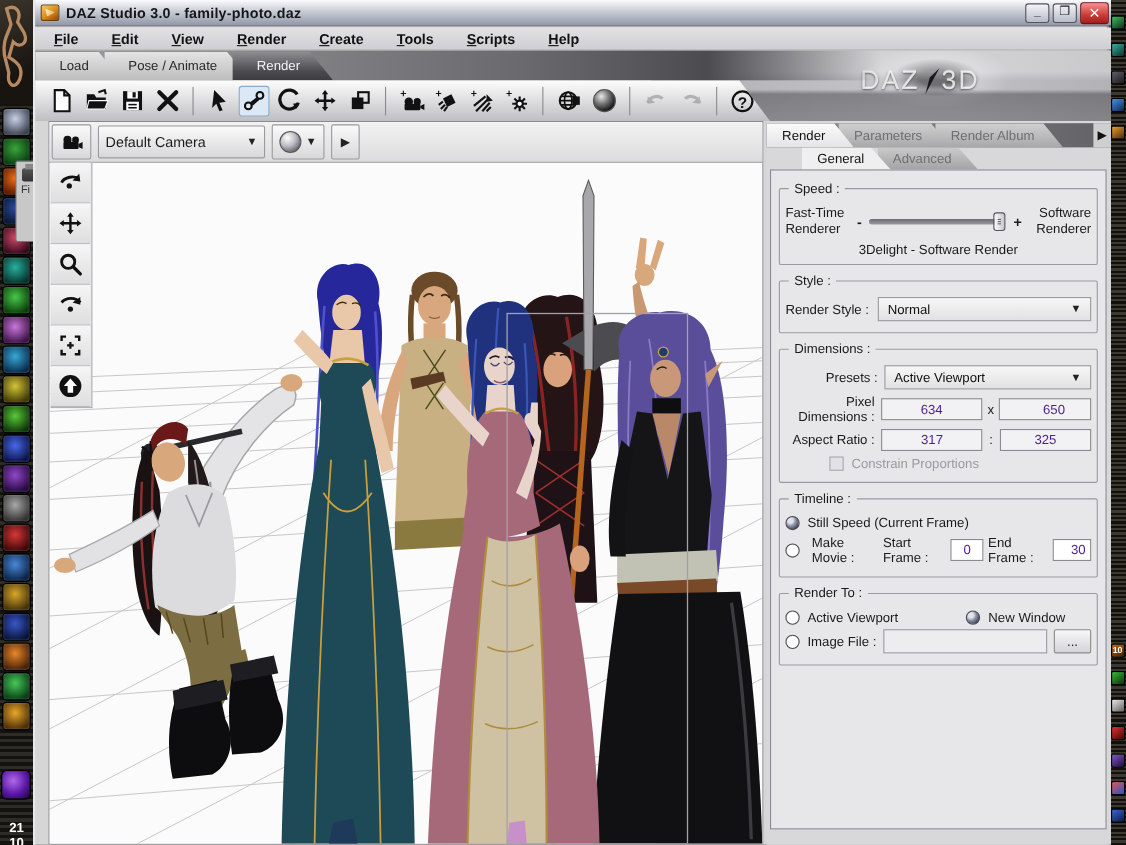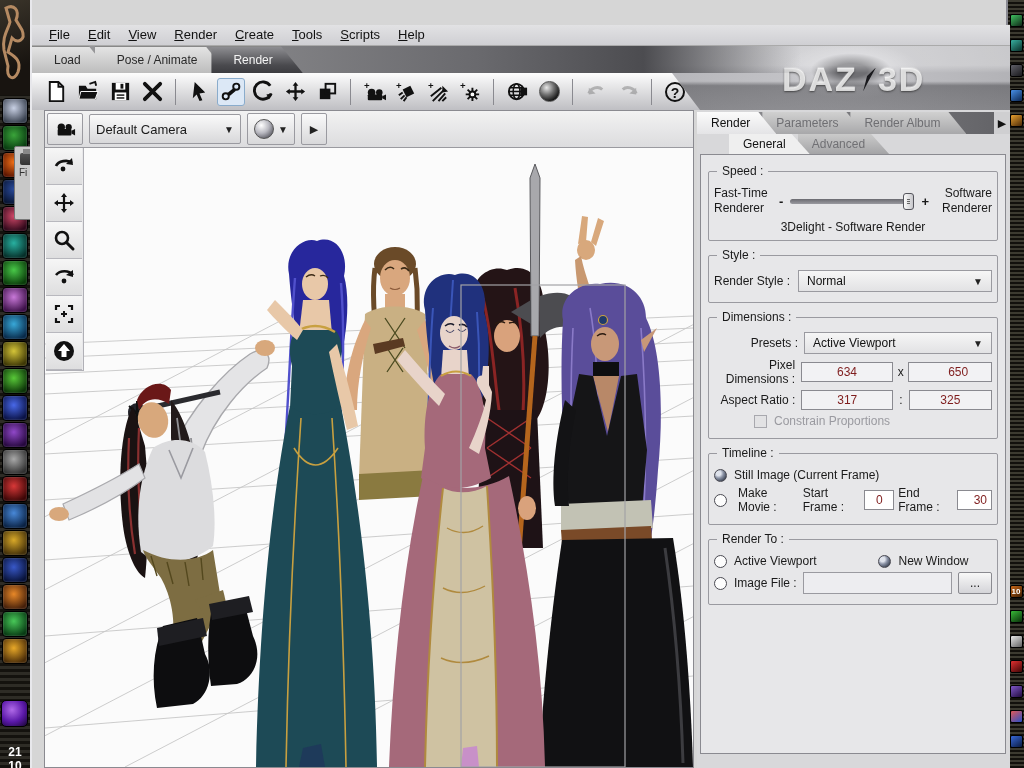--- a/index.html
+++ b/index.html
@@ -44,35 +44,35 @@
     background:linear-gradient(135deg,#fff6d8,#e8a838); clip-path:polygon(0 0,100% 45%,20% 100%); }
   #title-text { font-size:13px; font-weight:bold; color:#16161a; letter-spacing:.2px; }
   #winbtns { margin-left:auto; display:flex; align-items:center; gap:3px; padding-right:2px; }
   .wbtn { width:22px; height:18px; border:1px solid #55555e; border-radius:3px;
     background:linear-gradient(#f4f4f8,#b8bcc8); font-size:11px; line-height:15px;
     text-align:center; color:#222; font-weight:bold; }
   .wbtn.close { width:26px; height:20px; background:linear-gradient(#f49090,#cc3a34 60%,#a02020);
     color:#fff; font-size:13px; line-height:18px; border-color:#701010; }
 
   #menubar { position:absolute; left:0; top:25px; width:978px; height:21px;
-    background:linear-gradient(#e2e2e4,#cfcfd3); display:flex; align-items:flex-start;
-    padding-left:8px; gap:0; border-bottom:1px solid #aaa; }
+    background:linear-gradient(#e2e2e4,#cfcfd3); display:flex; align-items:center;
+    padding-left:8px; gap:12px; border-bottom:1px solid #aaa;font-weight:bold; }
   .menu-item { font-size:13px; color:#111; padding:2px 9px; }
   .menu-item u { text-decoration:underline; }
 
   
   #brand { position:absolute; left:560px; top:46px; width:418px; height:64px;
     background:
       linear-gradient(180deg, rgba(255,255,255,.30) 0 30%, rgba(255,255,255,0) 42%),
       linear-gradient(180deg, rgba(30,30,34,0) 0 55%, rgba(30,30,34,.38) 62%, rgba(30,30,34,.30) 100%),
       radial-gradient(ellipse 90px 38px at 62% 38%, #6f6f73 0 18%, #cdcdd1 45%, rgba(200,200,204,0) 75%),
       radial-gradient(ellipse 260px 120px at 55% 45%, #c6c6ca, #ababaf);
     overflow:hidden; }
   #brand-logo { position:absolute; left:190px; top:14px; display:flex; align-items:center;
-    font-size:34px; font-weight:bold; color:rgba(255,255,255,.78); letter-spacing:2px;
+    font-size:24px; font-weight:normal; color:rgba(255,255,255,.78); letter-spacing:2px;
     text-shadow:0 1px 2px rgba(40,40,40,.7), 0 -1px 1px rgba(255,255,255,.5); }
   #brand-swoosh { width:16px; height:24px; margin:0 2px;
     background:#1a1a1e; clip-path:polygon(20% 100%, 45% 35%, 100% 0, 55% 55%); }
 
   #tabrow { position:absolute; left:0; top:46px; width:986px; height:27px;
     background:linear-gradient(90deg,#9d9d9f 0,#6a6a6e 45%,#4c4c50 62%, rgba(70,70,74,0) 78%);
     display:flex; align-items:stretch; }
   .mtab { height:27px; display:flex; align-items:center; justify-content:center;
     font-size:12px; color:#2a2a2a; padding:0 30px 0 22px;
     background:linear-gradient(#e4e4e4,#bdbdbd);
@@ -150,21 +150,21 @@
   #slider .handle i { width:3px; height:1px; background:#666; }
   .pm { font-size:13px; font-weight:bold; color:#1a1a1a; padding:0 3px; }
   #engine { text-align:center; font-size:12px; color:#1a1a1a; margin-top:4px; }
 
   .combo { flex:1; height:22px; border:1px solid #9a9aa0; background:linear-gradient(#f6f6f6,#e2e2e4);
     display:flex; align-items:center; padding:0 8px; font-size:12px; color:#111; }
   .combo .chev { margin-left:auto; }
 
   .dimlbl { width:90px; text-align:right; padding-right:6px; }
   .vbox { width:95px; height:20px; border:1px solid #8a8a90; background:#f2f2f4;
-    text-align:center; font-size:12px; line-height:18px; color:#7f1d1d; }
+    text-align:center; font-size:12px; line-height:18px; color:#4c1d95; }
   .vbox.white { background:#fff; }
   .dsep { width:16px; text-align:center; }
 
   .radio { width:13px; height:13px; border:1px solid #4a4a52; border-radius:50%;
     background:#fdfdfd; margin-right:7px; flex:none; }
   .radio.sel { background:radial-gradient(circle at 32% 30%, #dfe3ec 0 22%, #8b93a6 45%, #3e4656 80%); }
   .chk { width:13px; height:13px; border:1px solid #a8a8ae; background:#e2e2e4; margin-right:7px; }
   .gray { color:#9a9aa0; }
   .browse-btn { width:34px; height:22px; border:1px solid #8a8a90; border-radius:2px;
     background:linear-gradient(#f8f8f8,#d4d4d8); font-size:12px; text-align:center; line-height:20px; color:#222; }
@@ -225,20 +225,29 @@
       <div class="ricon" style="background: linear-gradient(145deg, rgb(232, 232, 232), rgb(96, 96, 96));"></div>
       <div class="ricon" style="background: linear-gradient(145deg, rgb(224, 48, 48), rgb(64, 6, 6));"></div>
       <div class="ricon" style="background: linear-gradient(145deg, rgb(128, 88, 200), rgb(32, 10, 62));"></div>
       <div class="ricon" style="background: linear-gradient(145deg, rgb(224, 88, 88), rgb(40, 80, 200));"></div>
       <div class="ricon" style="background: linear-gradient(145deg, rgb(56, 104, 216), rgb(10, 26, 64));"></div>
     </div>
 </div>
 
 <div id="win">
 
+  <div id="titlebar">
+    <div id="app-icon"></div>
+    <span id="title-text">DAZ Studio 3.0  - family-photo.daz</span>
+    <div id="winbtns">
+      <div class="wbtn">_</div>
+      <div class="wbtn">❐</div>
+      <div class="wbtn close">✕</div>
+    </div>
+  </div>
 
   <div id="menubar">
       <span class="menu-item"><u>F</u>ile</span>
       <span class="menu-item"><u>E</u>dit</span>
       <span class="menu-item"><u>V</u>iew</span>
       <span class="menu-item"><u>R</u>ender</span>
       <span class="menu-item"><u>C</u>reate</span>
       <span class="menu-item"><u>T</u>ools</span>
       <span class="menu-item"><u>S</u>cripts</span>
       <span class="menu-item"><u>H</u>elp</span>
@@ -662,21 +671,21 @@
         <div class="row" style="margin-left:40px;">
           <div class="chk"></div>
           <span class="gray">Constrain Proportions</span>
         </div>
       </div>
 
       <div class="grp">
         <span class="lg">Timeline :</span>
         <div class="row">
           <div class="radio sel"></div>
-          <span>Still Image (Current Frame)</span>
+          <span>Still Speed (Current Frame)</span>
         </div>
         <div class="row" style="gap:4px;">
           <div class="radio"></div>
           <span>Make Movie :</span>
           <span style="margin-left:2px;">Start Frame :</span>
           <div class="vbox white" style="width:36px;">0</div>
           <span>End Frame :</span>
           <div class="vbox white" style="width:40px;padding-left:12px;">30</div>
         </div>
       </div>

